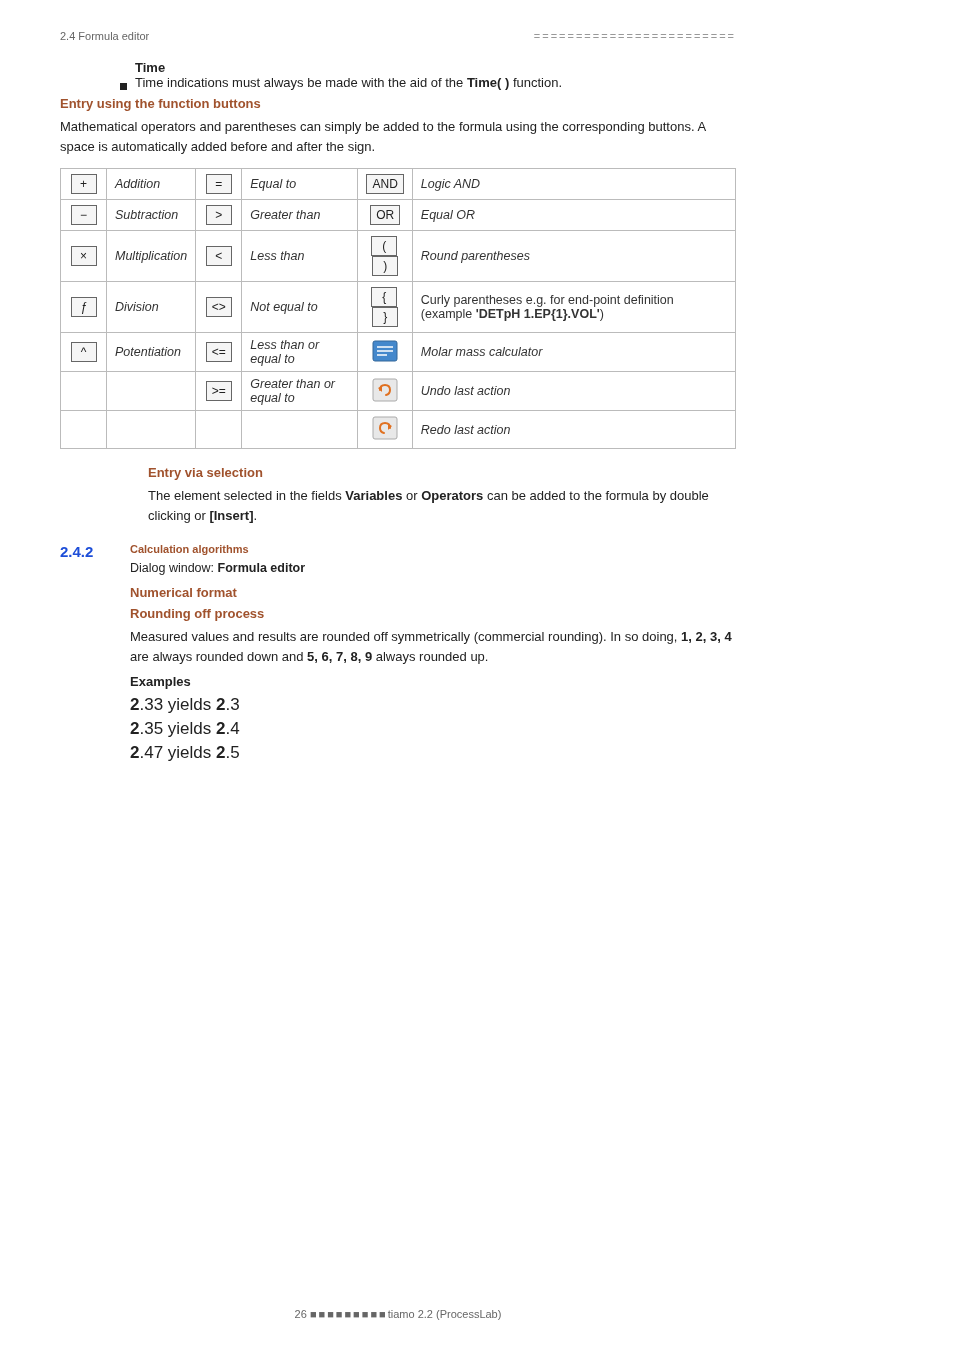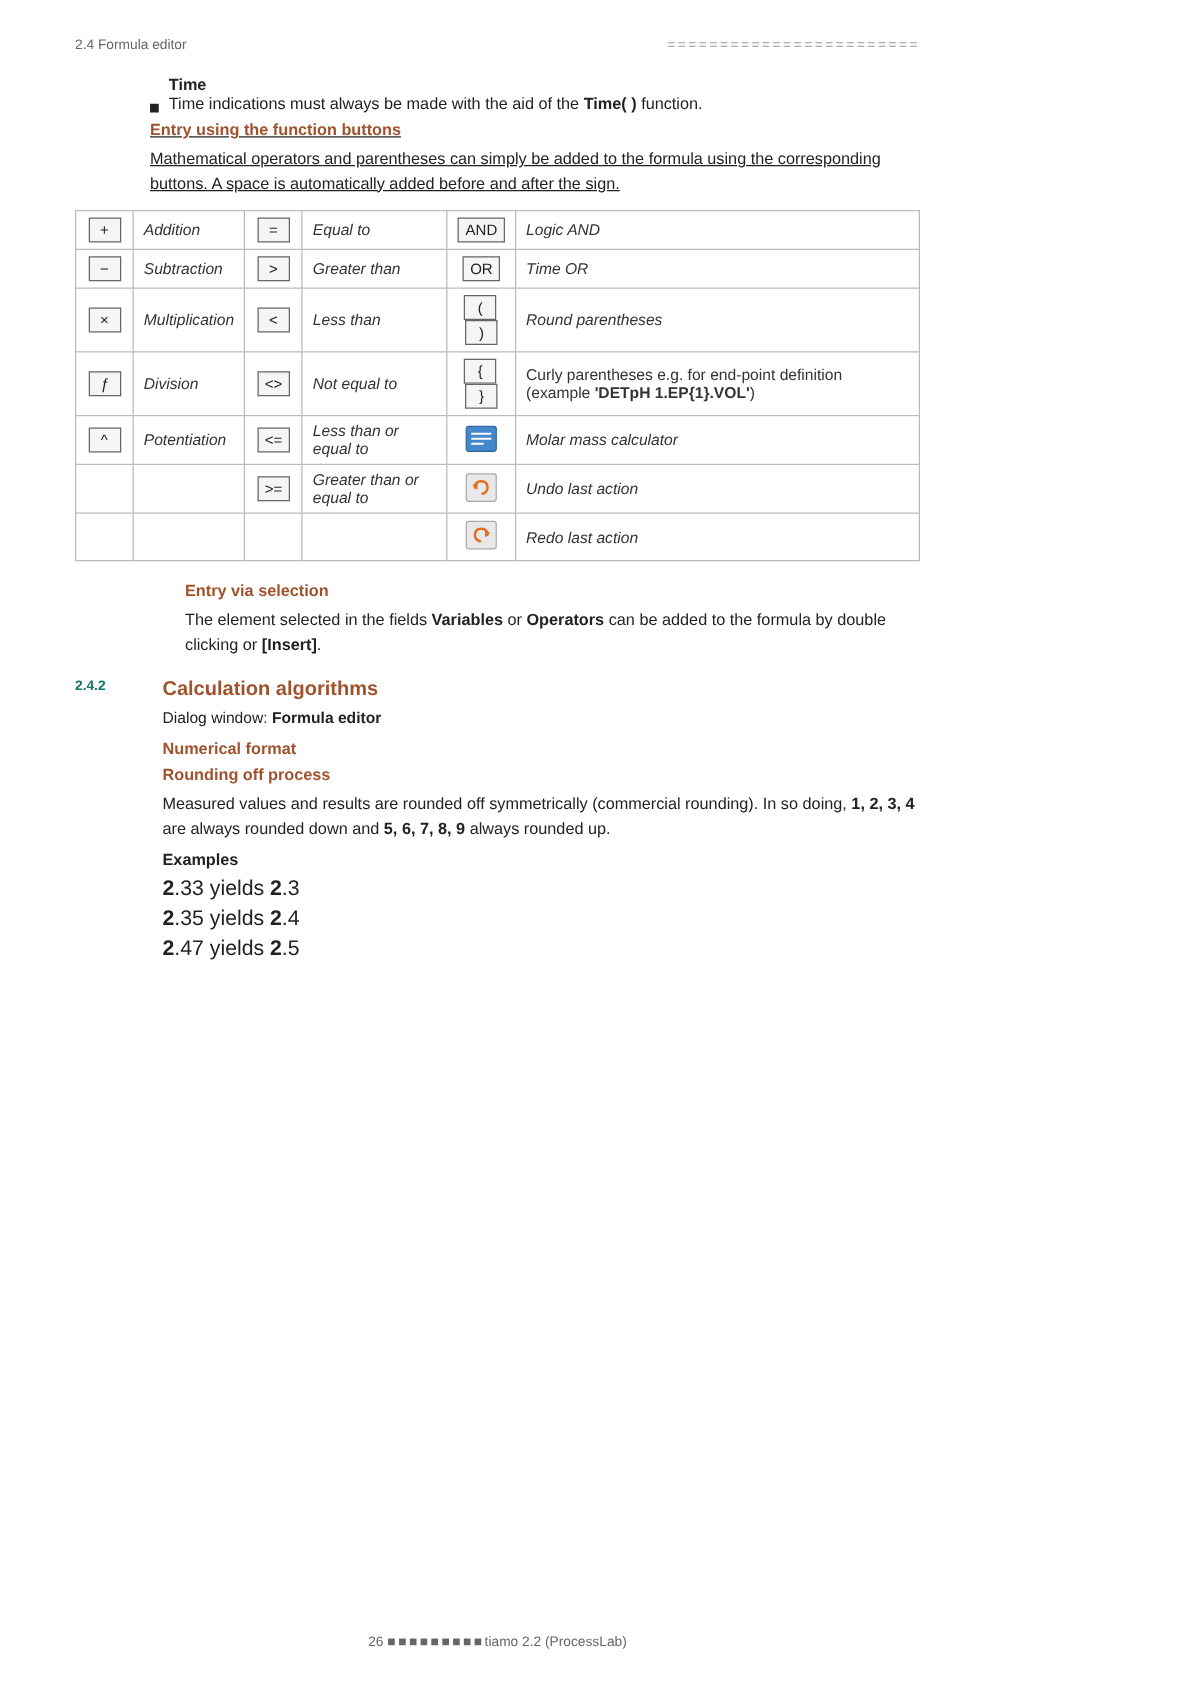--- a/index.html
+++ b/index.html
@@ -98,23 +98,23 @@
       text-align: center;
     }
     .subsection-row {
       display: flex;
       align-items: flex-start;
       margin-bottom: 10px;
       margin-top: 18px;
     }
     .subsection-num {
       font-weight: bold;
-      font-size: 11px;
+      font-size: 15px;
       min-width: 70px;
-      color: #0f766e;
+      color: #1d4ed8;
     }
     .subsection-content {
       flex: 1;
     }
     .dialog-note {
       margin-bottom: 10px;
       font-size: 12.5px;
     }
     .footer-row {
       display: flex;
@@ -152,21 +152,21 @@
   </div>
 
   <div class="bullet-item" style="margin-left:60px; margin-bottom:6px;">
     <span class="bullet-square"></span>
     <span class="bullet-text">
       <strong>Time</strong><br>
       <span>Time indications must always be made with the aid of the <strong>Time( )</strong> function.</span>
     </span>
   </div>
 
-  <div style="margin-left:60px; margin-bottom:6px;text-decoration:underline;">
+  <div style="margin-bottom:6px;">
     <div class="section-title">Entry using the function buttons</div>
     <div class="para">Mathematical operators and parentheses can simply be added to the formula using the corresponding buttons. A space is automatically added before and after the sign.</div>
   </div>
 
   <table class="op-table">
     <tbody>
 
       <tr>
         <td class="btn-cell"><span class="op-btn">+</span></td>
         <td class="op-label">Addition</td>
@@ -175,21 +175,21 @@
         <td class="icon-cell"><span class="op-btn">AND</span></td>
         <td class="op-label">Logic AND</td>
       </tr>
 
       <tr>
         <td class="btn-cell"><span class="op-btn">−</span></td>
         <td class="op-label">Subtraction</td>
         <td class="btn-cell"><span class="op-btn">&gt;</span></td>
         <td class="op-label">Greater than</td>
         <td class="icon-cell"><span class="op-btn">OR</span></td>
-        <td class="op-label">Time OR</td>
+        <td class="op-label">Equal OR</td>
       </tr>
 
       <tr>
         <td class="btn-cell"><span class="op-btn">×</span></td>
         <td class="op-label">Multiplication</td>
         <td class="btn-cell"><span class="op-btn">&lt;</span></td>
         <td class="op-label">Less than</td>
         <td class="icon-cell">
           <span class="op-btn" style="margin-right:2px;">(</span><span class="op-btn">)</span>
         </td>
@@ -261,21 +261,21 @@
   <div style="margin-left:88px; margin-bottom:12px;">
     <div class="section-title">Entry via selection</div>
     <div class="para">
       The element selected in the fields <strong>Variables</strong> or <strong>Operators</strong> can be added to the formula by double clicking or <strong>[Insert]</strong>.
     </div>
   </div>
 
   <div class="subsection-row">
     <div class="subsection-num">2.4.2</div>
     <div class="subsection-content">
-      <div style="font-weight:bold; font-size:16px; color:#a0522d; margin-bottom:6px;">Calculation algorithms</div>
+      <div style="font-weight:bold; font-size:11px; color:#a0522d; margin-bottom:6px;">Calculation algorithms</div>
       <div class="dialog-note">
         Dialog window: <strong>Formula editor</strong>
       </div>
 
       <div class="section-title">Numerical format</div>
 
       <div class="section-title">Rounding off process</div>
       <div class="para">
         Measured values and results are rounded off symmetrically (commercial rounding). In so doing, <strong>1, 2, 3, 4</strong> are always rounded down and <strong>5, 6, 7, 8, 9</strong> always rounded up.
       </div>

